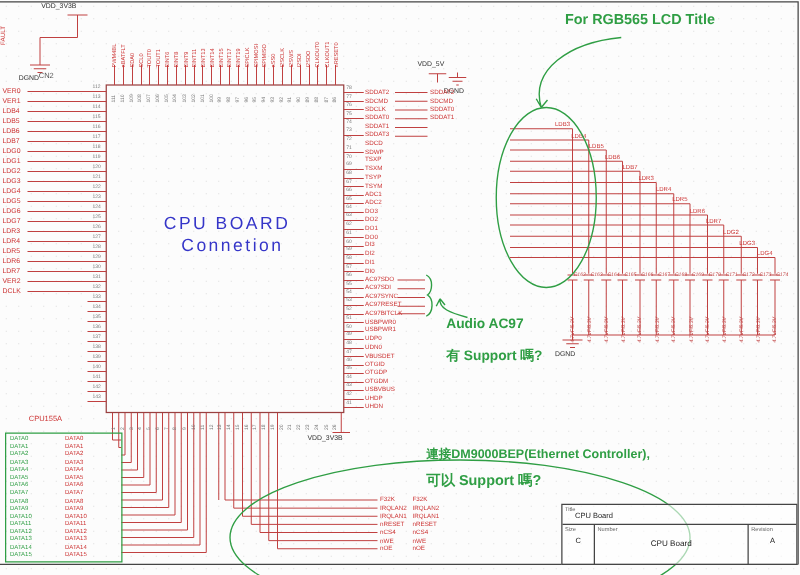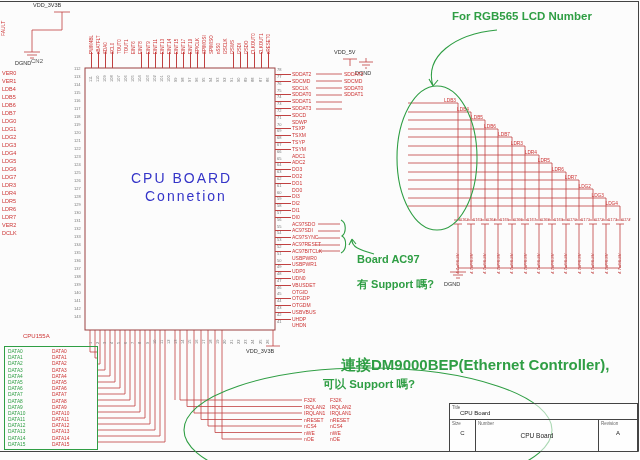--- a/index.html
+++ b/index.html
@@ -83,22 +83,22 @@
   
   .ptext { position:absolute; font-size:5.5px; color:#333; white-space:nowrap; }
   .refdes { position:absolute; font-size:6px; color:#555; }
   .partval { position:absolute; font-size:6px; color:#cc3333; }
 
   
   .green { position:absolute; color:#2f9e44; font-weight:600; white-space:nowrap; }
   .g-rgb { left:452px; top:10px; font-size:11.5px; }
   .g-audio1 { left:357px; top:253px; font-size:11px; }
   .g-audio2 { left:357px; top:277px; font-size:11px; }
-  .g-eth1 { left:341px; top:356px; font-size:15px; }
-  .g-eth2 { left:323px; top:377px; font-size:11.5px; }
+  .g-eth1 { left:341px; top:356px; font-size:10px; }
+  .g-eth2 { left:341px; top:377px; font-size:11.5px; }
   .blue { position:absolute; color:#3535c8; font-size:14px; letter-spacing:2px; white-space:nowrap; }
   .blue1 { left:131px; top:170px; }
   .blue2 { left:145px; top:188px; }
 
   
   .tblock { position:absolute; left:449px; top:403px; width:189px; height:49px; border:1px solid #444;
     background:rgba(255,255,255,0.6); box-sizing:border-box; }
   .trow1 { height:15px; border-bottom:1px solid #444; position:relative; }
   .trow1 .tlab { position:absolute; left:2px; top:1px; }
   .trow1 .ttl { position:absolute; left:10px; top:6px; font-size:6px; color:#222; }
@@ -526,22 +526,22 @@
   <svg class="layer" viewBox="0 0 640 460">
     <g stroke="#2f9e44" stroke-width="1.1" fill="none">
       <ellipse cx="437" cy="158" rx="40" ry="72"></ellipse>
       <ellipse cx="368" cy="430" rx="184" ry="62"></ellipse>
       <path d="M497 30C455 34 424 56 433 86M433 86L429 79M433 86L438 80"></path>
       <path d="M374 254C360 250 351 247 352 239M352 239L349 245M352 239L356 244"></path>
       <path d="M341 220C347 223 346 233 342 236C347 239 347 250 341 253"></path>
     </g>
   </svg>
 
-  <div class="green g-rgb">For RGB565 LCD Number</div>
-  <div class="green g-audio1">Board AC97</div>
+  <div class="green g-rgb">For RGB565 LCD Title</div>
+  <div class="green g-audio1">Audio AC97</div>
   <div class="green g-audio2">有 Support 嗎?</div>
   <div class="green g-eth1">連接DM9000BEP(Ethernet Controller),</div>
   <div class="green g-eth2">可以 Support 嗎?</div>
 
   <div class="tblock">
     <div class="trow1">
       <span class="tlab">Title</span>
       <span class="ttl">CPU Board</span>
     </div>
     <div class="trow2">

